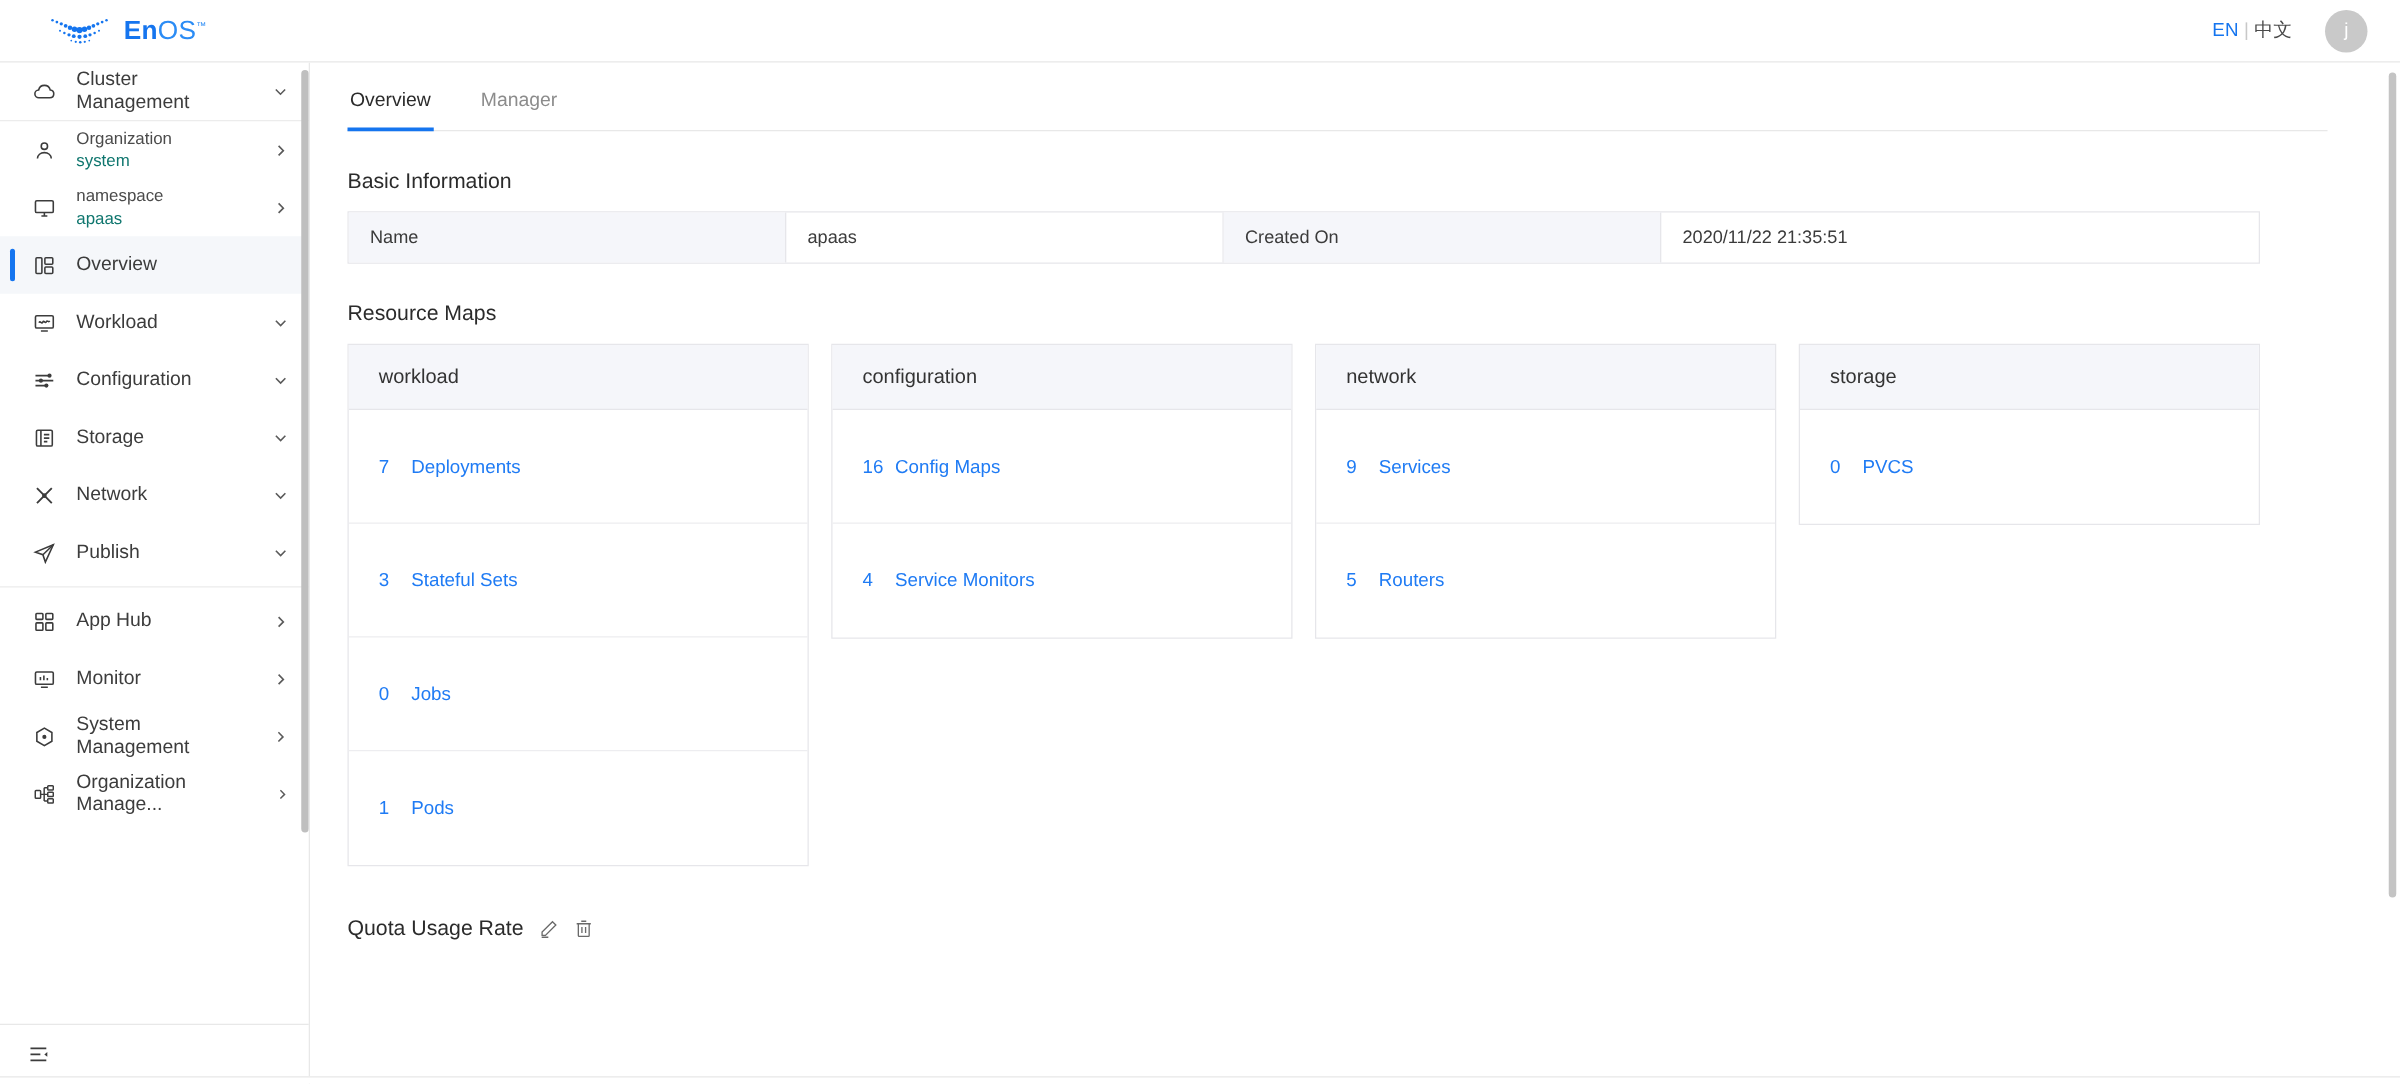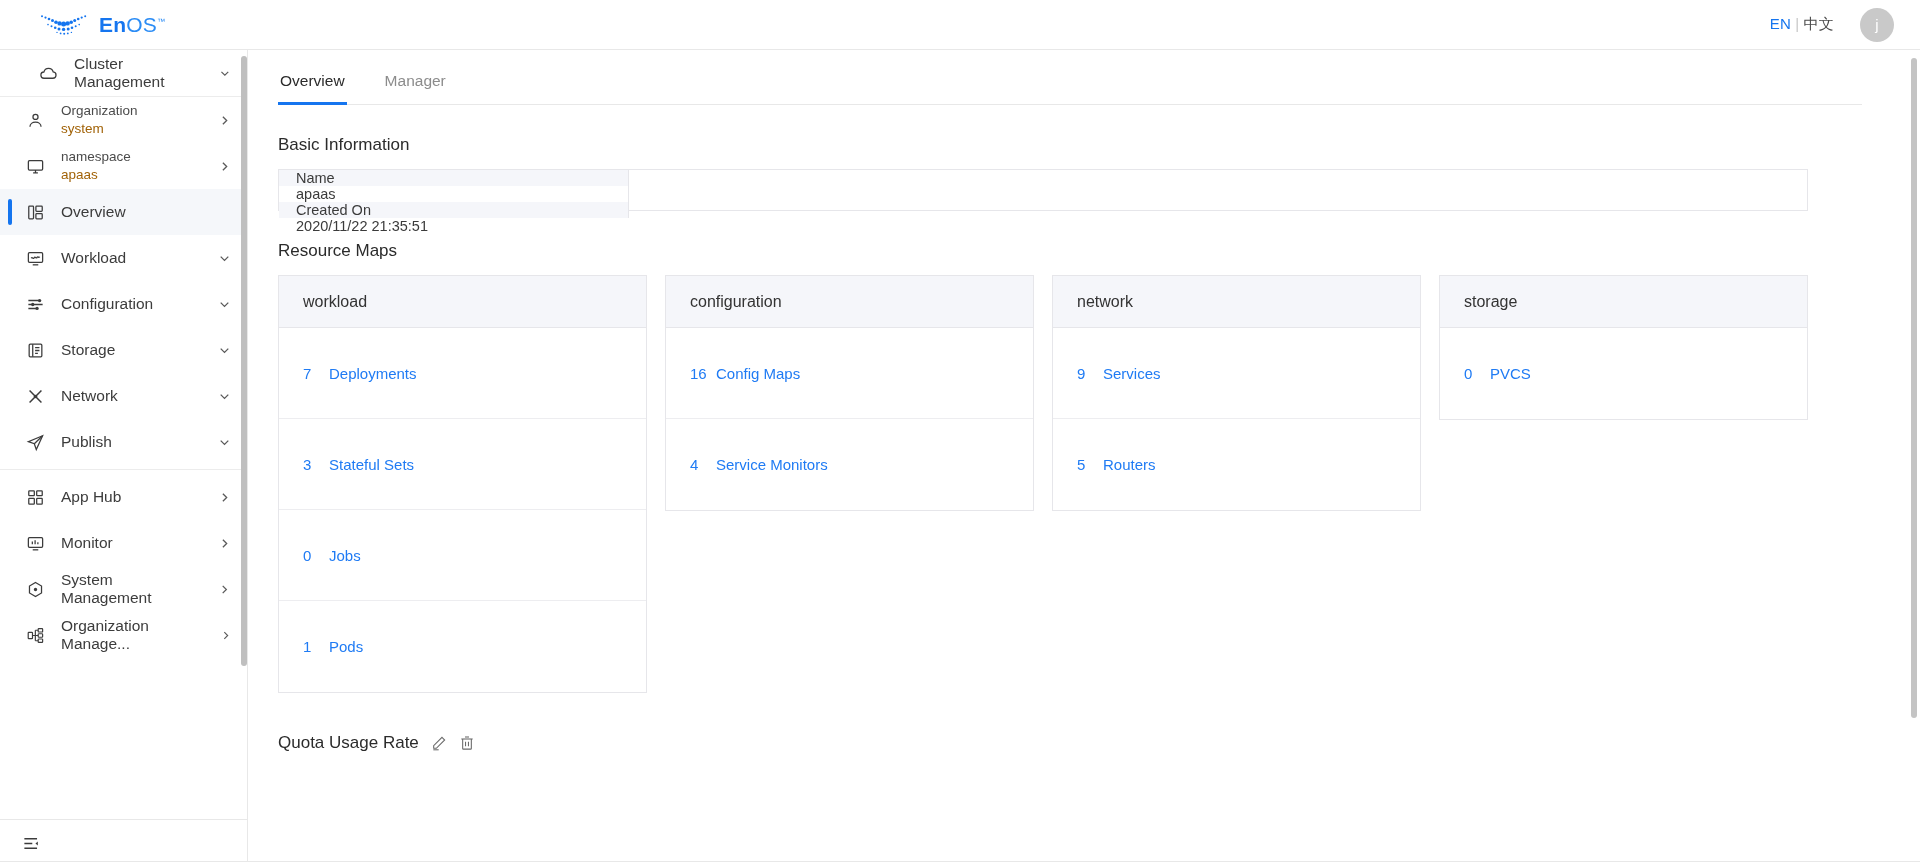--- a/index.html
+++ b/index.html
@@ -48,36 +48,36 @@
     position: relative;
   }
   .side-scroll { flex: 1; overflow: hidden; position: relative; }
   .side-scrollbar {
     position: absolute; right: 0px; top: 6px; width: 6px; height: 610px;
     background: #bfbfbf; border-radius: 3px;
   }
 
   .cluster-row {
     height: 47px; display: flex; align-items: center;
-    padding: 0 16px 0 39px; gap: 16px;
+    padding: 0 16px 0 26px; gap: 16px;
     border-bottom: 1px solid #ececec;
   }
   .cluster-row .label { font-size: 15.5px; color: #3c3c3c; }
   .ic { width: 19px; height: 19px; flex: 0 0 19px; color: #3c3c3c; display:block; }
   .caret { margin-left: auto; width: 13px; height: 13px; color: #5a5a5a; }
 
   .nav-item {
     min-height: 46px; display: flex; align-items: center;
     padding: 0 16px 0 26px; gap: 16px;
     position: relative; cursor: default;
   }
   .nav-item.two-line { min-height: 46px; padding-top: 4px; padding-bottom: 4px; }
   .nav-text { display: flex; flex-direction: column; line-height: 1.35; }
   .nav-text .t1 { font-size: 13.5px; color: #4b4b4b; }
-  .nav-text .t2 { font-size: 13.5px; color: #a16207; }
+  .nav-text .t2 { font-size: 13.5px; color: #0f766e; }
   .nav-item .label { font-size: 15.5px; color: #3c3c3c; }
   .nav-item.active { background: #f5f7fa; }
   .nav-item.active::before {
     content: ""; position: absolute; left: 8px; top: 50%; transform: translateY(-50%);
     width: 4px; height: 26px; background: #1575ef; border-radius: 2px;
   }
   .nav-group-sep { border-top: 1px solid #ececec; margin: 4px 0; }
 
   .side-footer {
     height: 48px; min-height: 48px;
@@ -113,21 +113,21 @@
     height: 3px; background: #1575ef;
   }
 
   .section-title { font-size: 17px; color: #2b2b2b; margin: 30px 0 14px 0; }
 
   .info-table {
     display: flex;
     border: 1px solid #e6e6ea;
     width: 1530px;
     height: 42px;
-    font-size: 14.5px; color: #3b3b3b; flex-direction: column;
+    font-size: 14.5px; color: #3b3b3b;
   }
   .info-cell { display: flex; align-items: center; padding-left: 17px; border-right: 1px solid #e6e6ea; }
   .info-cell:last-child { border-right: none; }
   .info-cell.key { background: #f5f6fa; }
   .info-cell.c0 { width: 350px; }
   .info-cell.c1 { width: 350px; }
   .info-cell.c2 { width: 350px; }
   .info-cell.c3 { flex: 1; }
 
   .cards { display: flex; gap: 18px; margin-top: 14px; width: 1530px; align-items: flex-start; }

